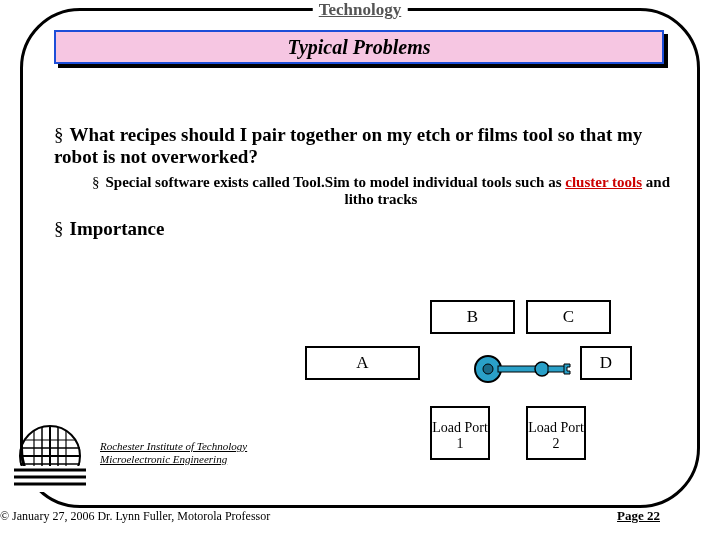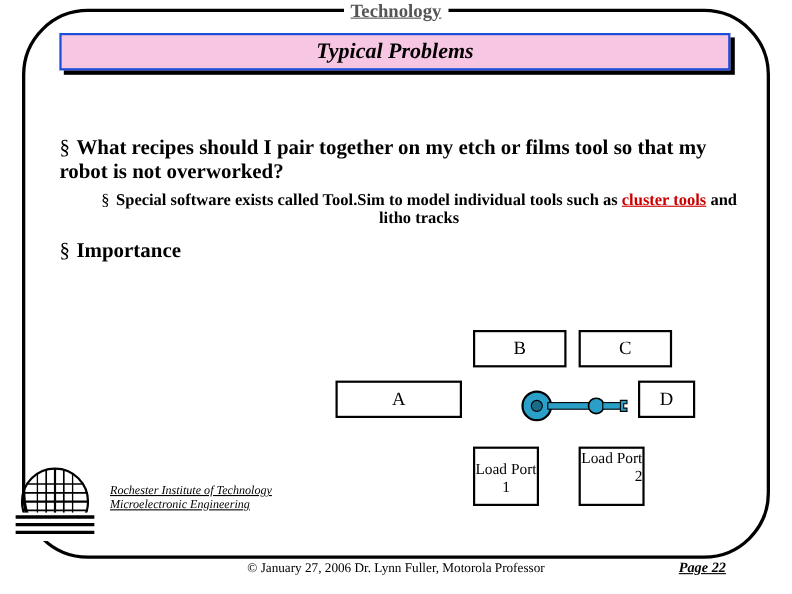--- a/index.html
+++ b/index.html
@@ -81,48 +81,47 @@
     border: 2px solid #000;
     background: #fff;
     font-size: 17px;
     text-align: center;
   }
   .box-b { left: 150px; top: 0;   width: 85px; height: 34px; line-height: 30px; }
   .box-c { left: 246px; top: 0;   width: 85px; height: 34px; line-height: 30px; }
   .box-a { left:  25px; top: 46px; width: 115px; height: 34px; line-height: 30px; }
   .box-d { left: 300px; top: 46px; width: 52px; height: 34px; line-height: 30px; }
   .box-l1 { left: 150px; top: 106px; width: 60px; height: 54px; font-size: 14px; padding-top: 12px; line-height: 16px; }
-  .box-l2 { left: 246px; top: 106px; width: 60px; height: 54px; font-size: 14px; padding-top: 2px; line-height: 16px; text-align: right; }
+  .box-l2 { left: 246px; top: 106px; width: 60px; height: 54px; font-size: 14px; padding-top: 12px; line-height: 16px; }
   .robot {
     position: absolute;
     left: 190px; top: 54px;
   }
   .footer-left {
     position: absolute;
     left: 100px; top: 440px;
     font-size: 11px;
     font-style: italic;
     text-decoration: underline;
     line-height: 13px;
   }
   .footer-center {
     position: absolute;
     left: 0; right: 0;
     bottom: 16px;
-    text-align: center;
+    text-align: left;
     font-size: 12px;
   }
   .footer-right {
     position: absolute;
     right: 60px;
     bottom: 16px;
     font-size: 13px;
     font-weight: bold;
     text-decoration: underline;
-    font-style: italic;
   }
   .corner-logo {
     position: absolute;
     left: 14px; top: 420px;
     width: 72px; height: 72px;
   }
 </style>
 </head>
 <body>
 

